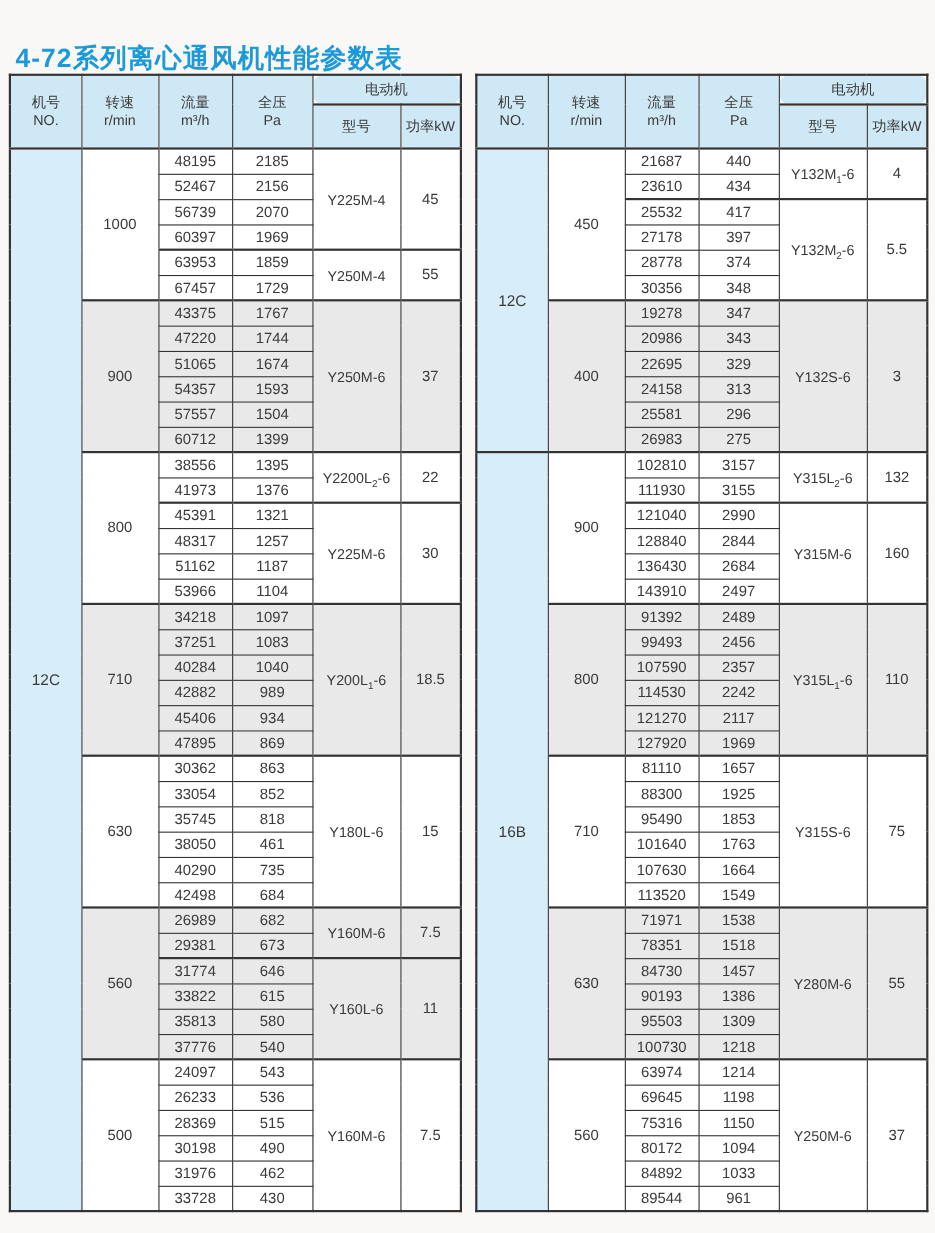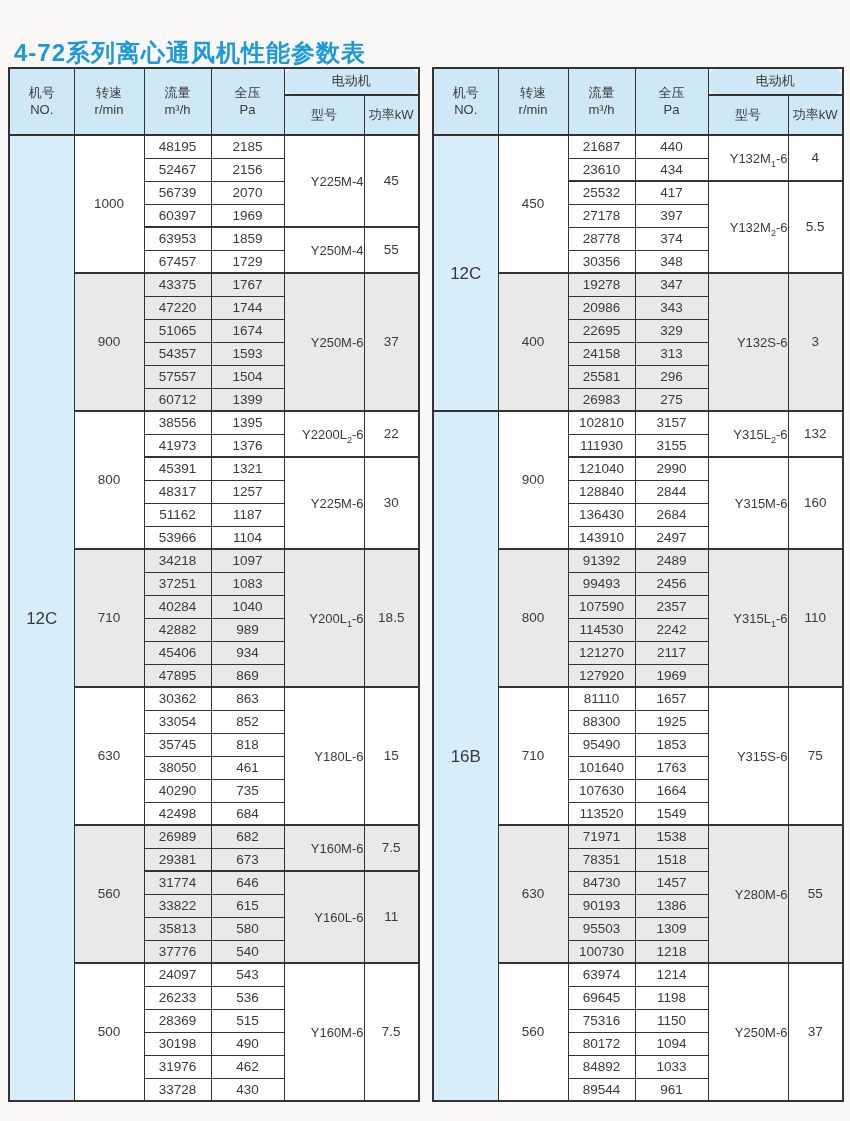--- a/index.html
+++ b/index.html
@@ -49,25 +49,25 @@
   thead tr.hr1 th.motor-span { height: 27px; border-radius: 11px; }
   thead tr.hr2 th { height: 40px; margin-left: 48px; }
   tbody td {
     height: 23px;
     font-size: 13.5px;
     background: #ffffff;
     line-height: 1;
   }
   td.no-cell {
     background: var(--no-bg, #d7edf9);
-    font-size: 17px;
+    font-size: 14px;
   }
   td.shade { background: var(--shade, #e9e9e9); }
   td.bt { border-top: 2px solid var(--border, #333); }
-  td.model-cell { font-size: 13px; text-align: right; }
+  td.model-cell { font-size: 13px; }
   sub { font-size: 9px; line-height: 0; }
 </style>
 </head>
 <body>
 
 <div class="page-title">4-72系列离心通风机性能参数表</div>
 
 <div id="table-left" class="tblwrap">
     <table>
       <colgroup>

